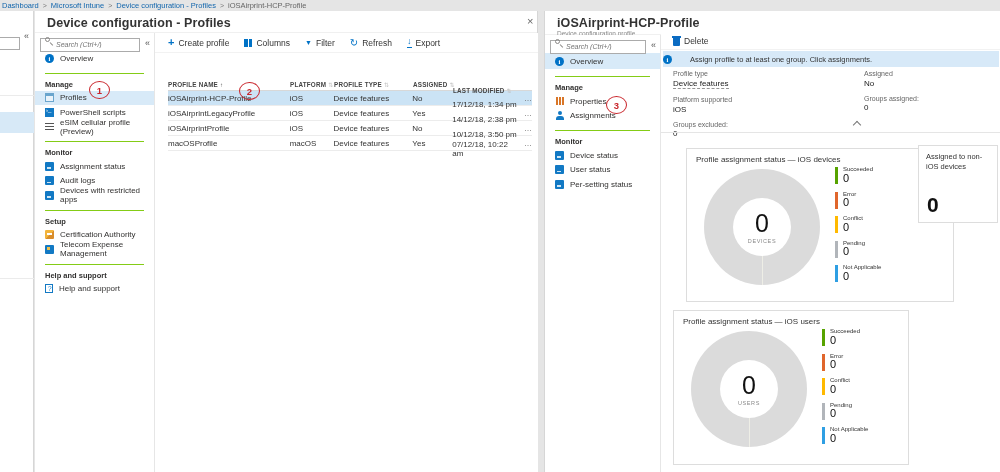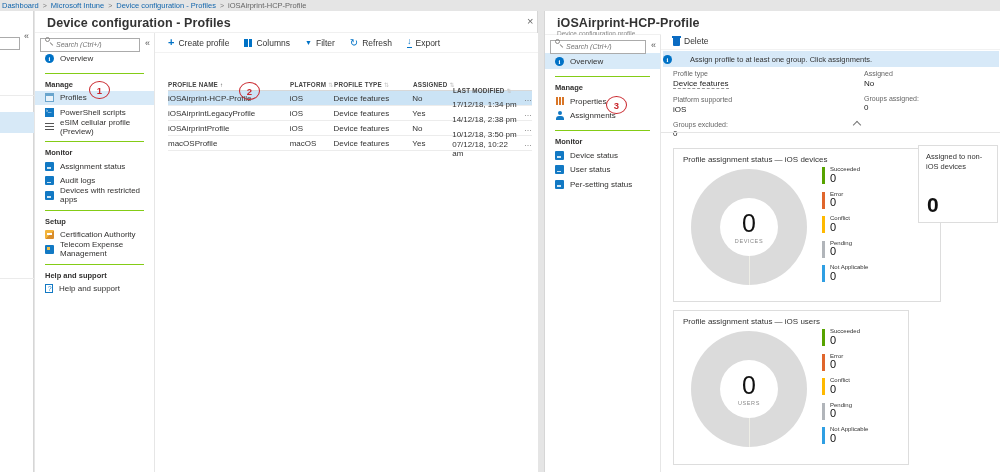--- a/index.html
+++ b/index.html
@@ -344,21 +344,21 @@
         </div>
         <div class="pair">
           <div class="lab">Groups assigned:</div>
           <div class="val">0</div>
         </div>
       </div>
 
       <div class="caret"></div>
       <div class="essdiv"></div>
 
-      <div class="card" style="left:12px; top:115px; width:268px; height:154px;">
+      <div class="card" style="left:25px; top:115px; width:268px; height:154px;">
         <div class="cardtitle">Profile assignment status — iOS devices</div>
         <div class="donut">
           <div class="dhole"></div>
           <div class="dtick"></div>
           <div class="dcenter">
             <div class="dval">0</div>
             <div class="dlab">DEVICES</div>
           </div>
         </div>
         <div class="legend">

